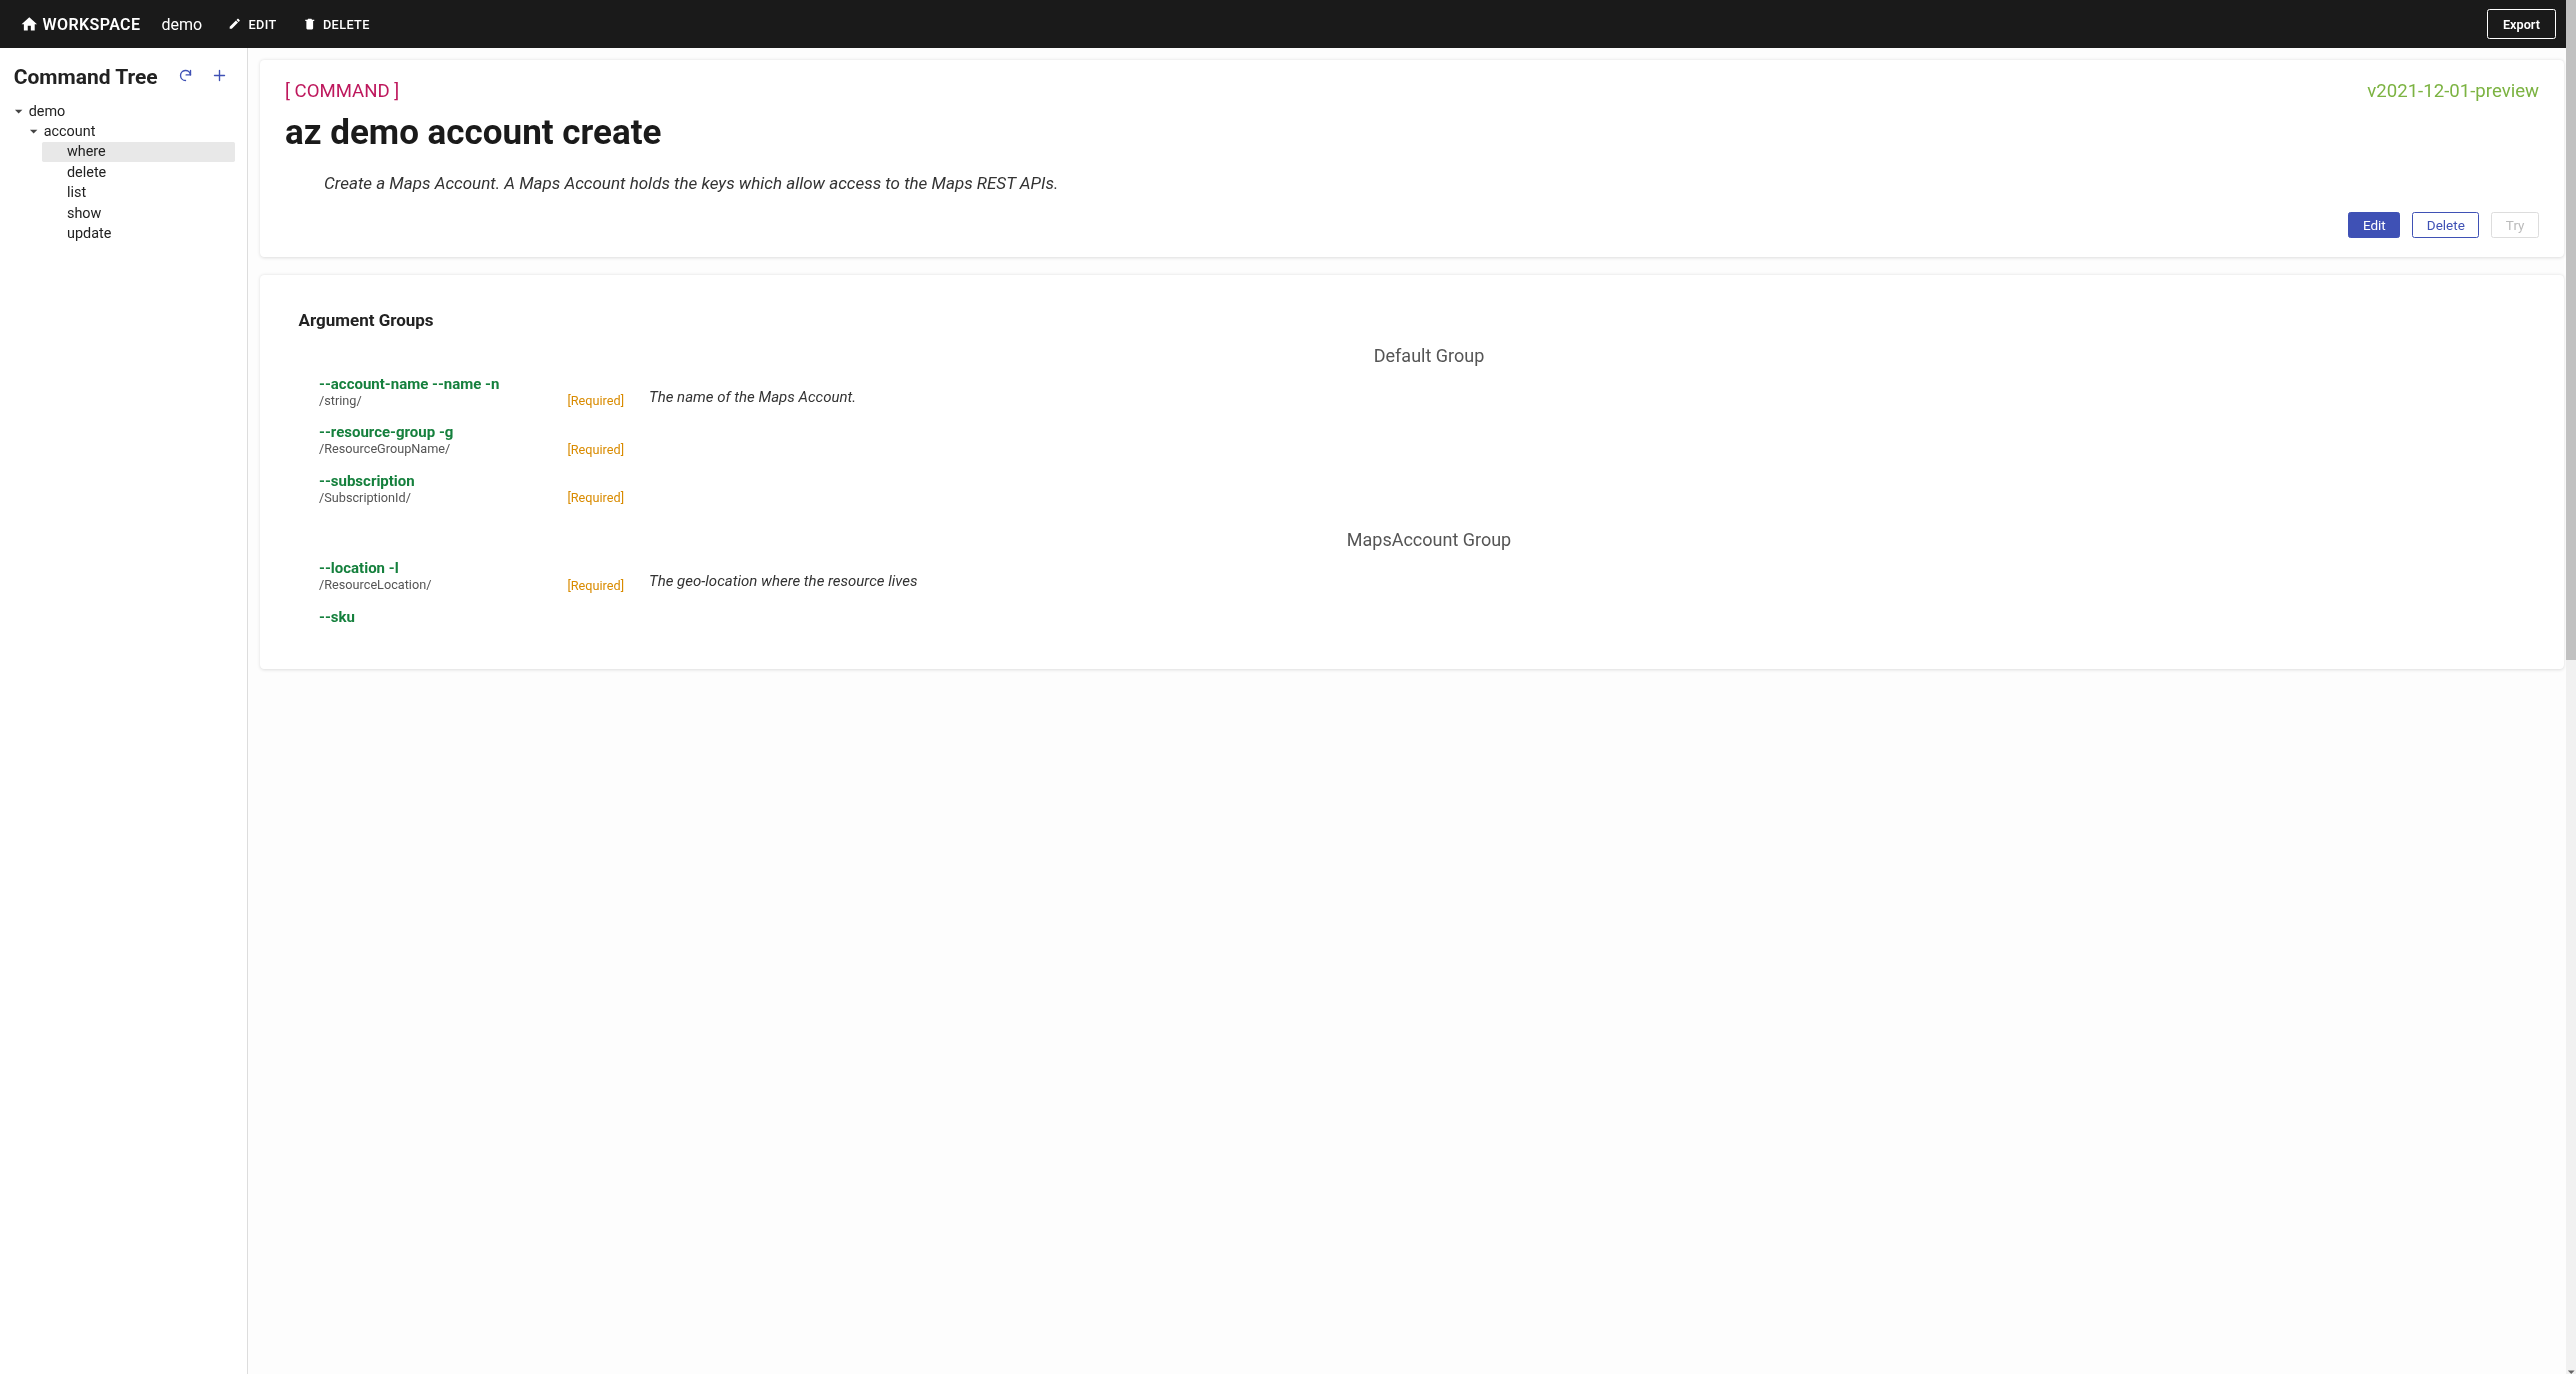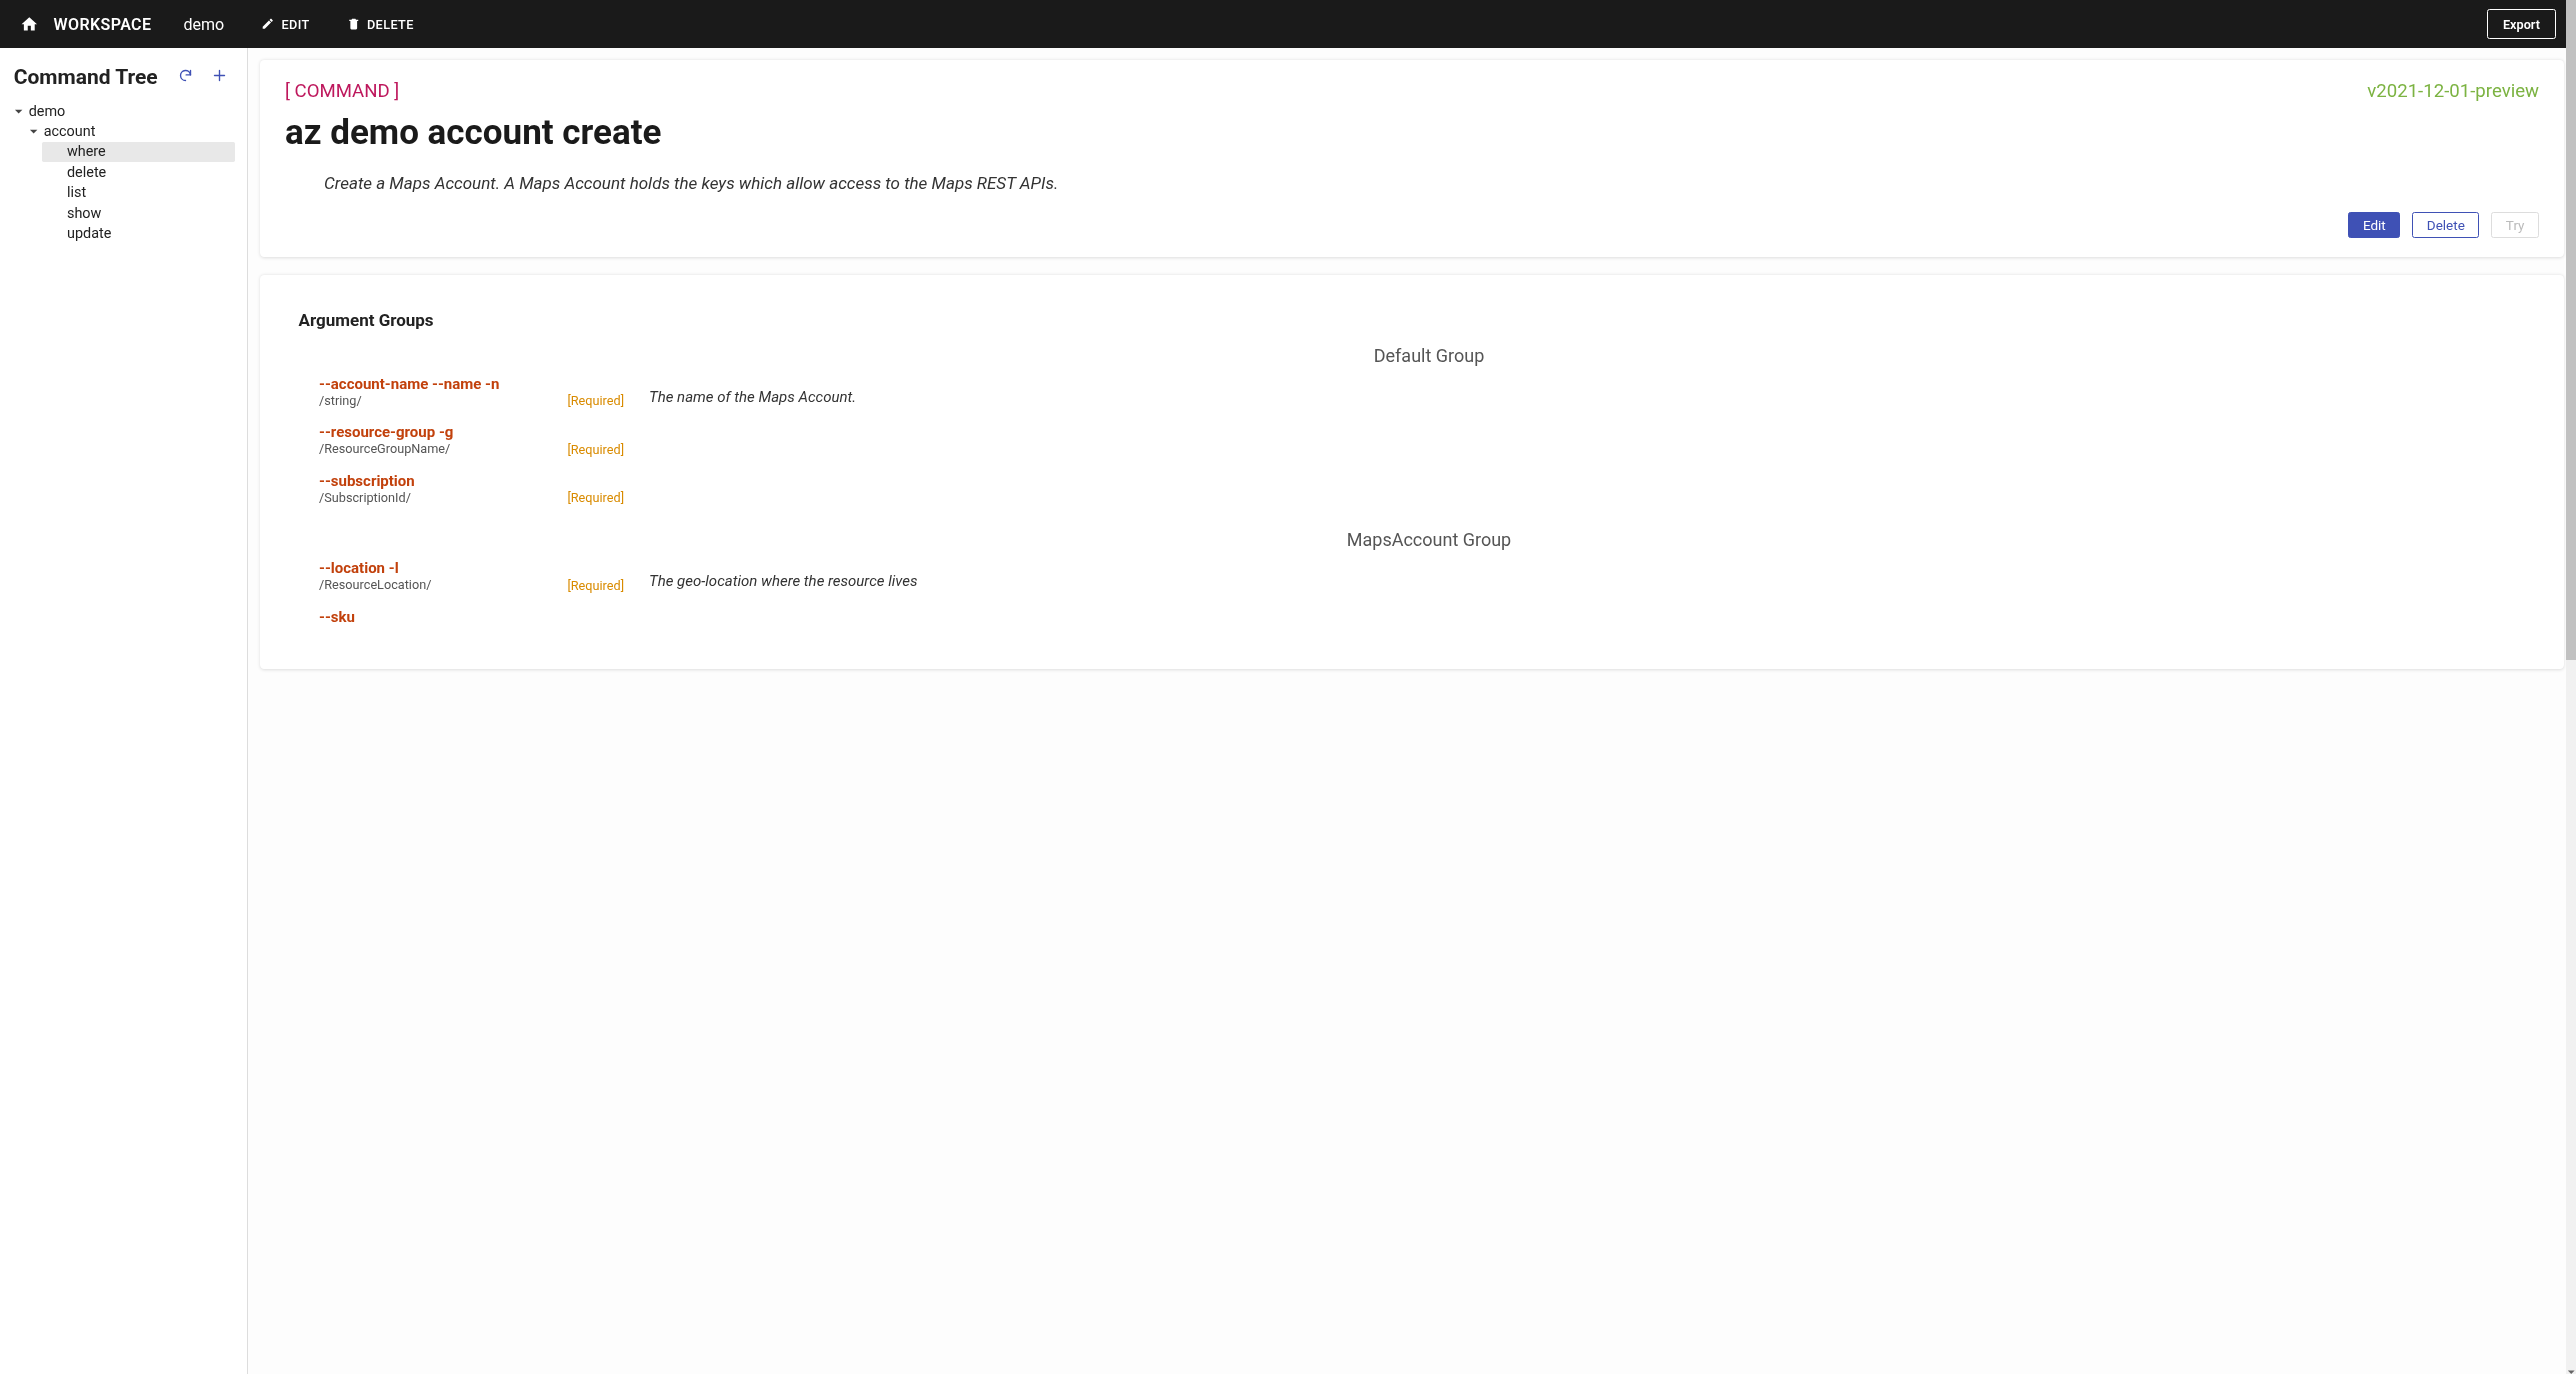--- a/index.html
+++ b/index.html
@@ -16,21 +16,21 @@
   height: 48px;
   background: #1a1a1a;
   display: flex;
   align-items: center;
   padding: 0 20px;
   color: #fff;
 }
 .topbar-left {
   display: flex;
   align-items: center;
-  gap: 15px;
+  gap: 4px;
 }
 .home-icon svg {
   width: 18.6px;
   height: 18.6px;
   fill: #fff;
   display: block;
 }
 .workspace-label {
   font-size: 16px;
   font-weight: 600;
@@ -224,21 +224,21 @@
   display: flex;
   align-items: flex-start;
   margin-bottom: 15px;
 }
 .arg-left {
   width: 245px;
 }
 .arg-name {
   font-size: 15px;
   font-weight: 700;
-  color: #c2410c;
+  color: #15803d;
 }
 .arg-type {
   font-size: 12.7px;
   color: #555;
 }
 .arg-badge {
   color: #d98b00;
   font-size: 12.7px;
   margin-left: 3.4px;
   margin-right: 25px;

